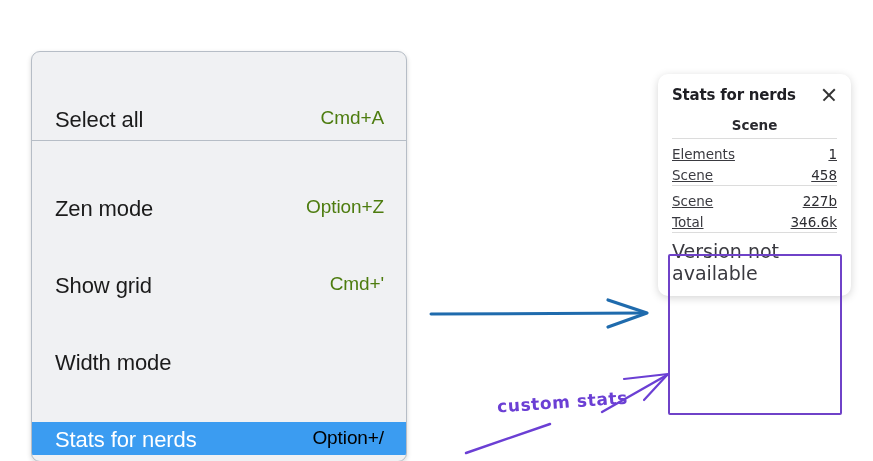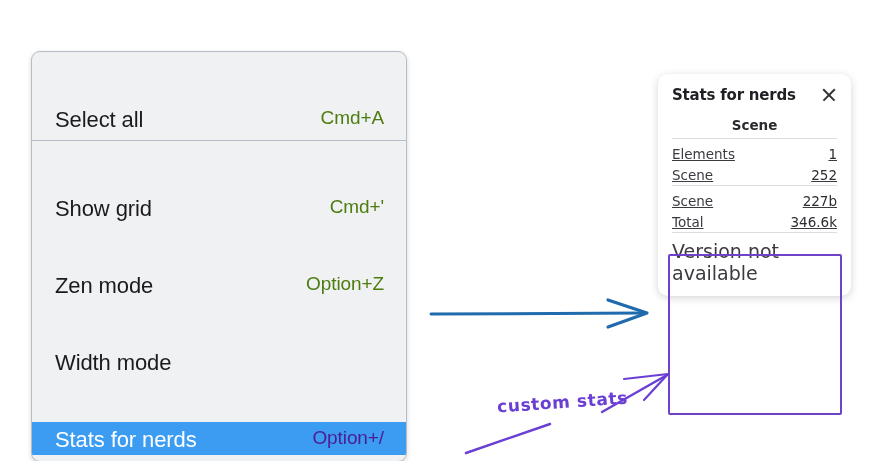--- a/index.html
+++ b/index.html
@@ -49,21 +49,21 @@
     color: #1b1b1b;
     letter-spacing: -0.1px;
   }
   .menu-item .mi-shortcut {
     font-size: 19px;
     color: #4d7c0f;
     letter-spacing: -0.1px;
   }
   .menu-item.selected { background: #3b9cf1; }
   .menu-item.selected .mi-label { color: #ffffff; }
-  .menu-item.selected .mi-shortcut { color: #4c1d95; }
+  .menu-item.selected .mi-shortcut { color: #000000; }
 
   
   #stats-panel {
     position: absolute;
     left: 658px;
     top: 74px;
     width: 193px;
     background: #ffffff;
     border-radius: 10px;
     box-shadow: 0 2px 9px rgba(0,0,0,0.17);
@@ -174,26 +174,26 @@
     <div class="menu-item">
       <span class="mi-label">Select all</span>
       <span class="mi-shortcut">Cmd+A</span>
     </div>
   </div>
 
   <div class="menu-divider"></div>
 
   <div class="menu-section">
     <div class="menu-item">
+      <span class="mi-label">Zen mode</span>
+      <span class="mi-shortcut">Option+Z</span>
+    </div>
+    <div class="menu-item">
       <span class="mi-label">Show grid</span>
       <span class="mi-shortcut">Cmd+'</span>
-    </div>
-    <div class="menu-item">
-      <span class="mi-label">Zen mode</span>
-      <span class="mi-shortcut">Option+Z</span>
     </div>
     <div class="menu-item">
       <span class="mi-label">Width mode</span>
     </div>
     <div class="menu-item selected">
       <span class="mi-label">Stats for nerds</span>
       <span class="mi-shortcut">Option+/</span>
     </div>
   </div>
 </div>
@@ -208,21 +208,21 @@
   <div class="sp-body">
 
     <div class="sp-section-title">Scene</div>
     <div class="sp-rule"></div>
     <div class="sp-row">
       <span class="sp-key">Elements</span>
       <span class="sp-val">1</span>
     </div>
     <div class="sp-row">
       <span class="sp-key">Scene</span>
-      <span class="sp-val">252</span>
+      <span class="sp-val">458</span>
     </div>
 
     <div class="sp-rule"></div>
     <div class="sp-row">
       <span class="sp-key">Scene</span>
       <span class="sp-val">227b</span>
     </div>
     <div class="sp-row">
       <span class="sp-key">Total</span>
       <span class="sp-val">346.6k</span>

